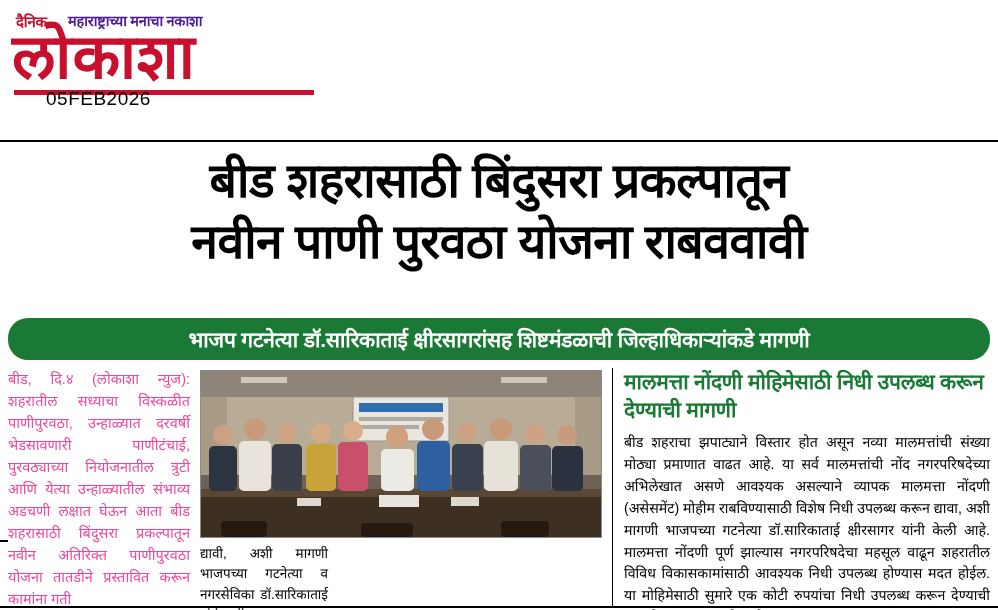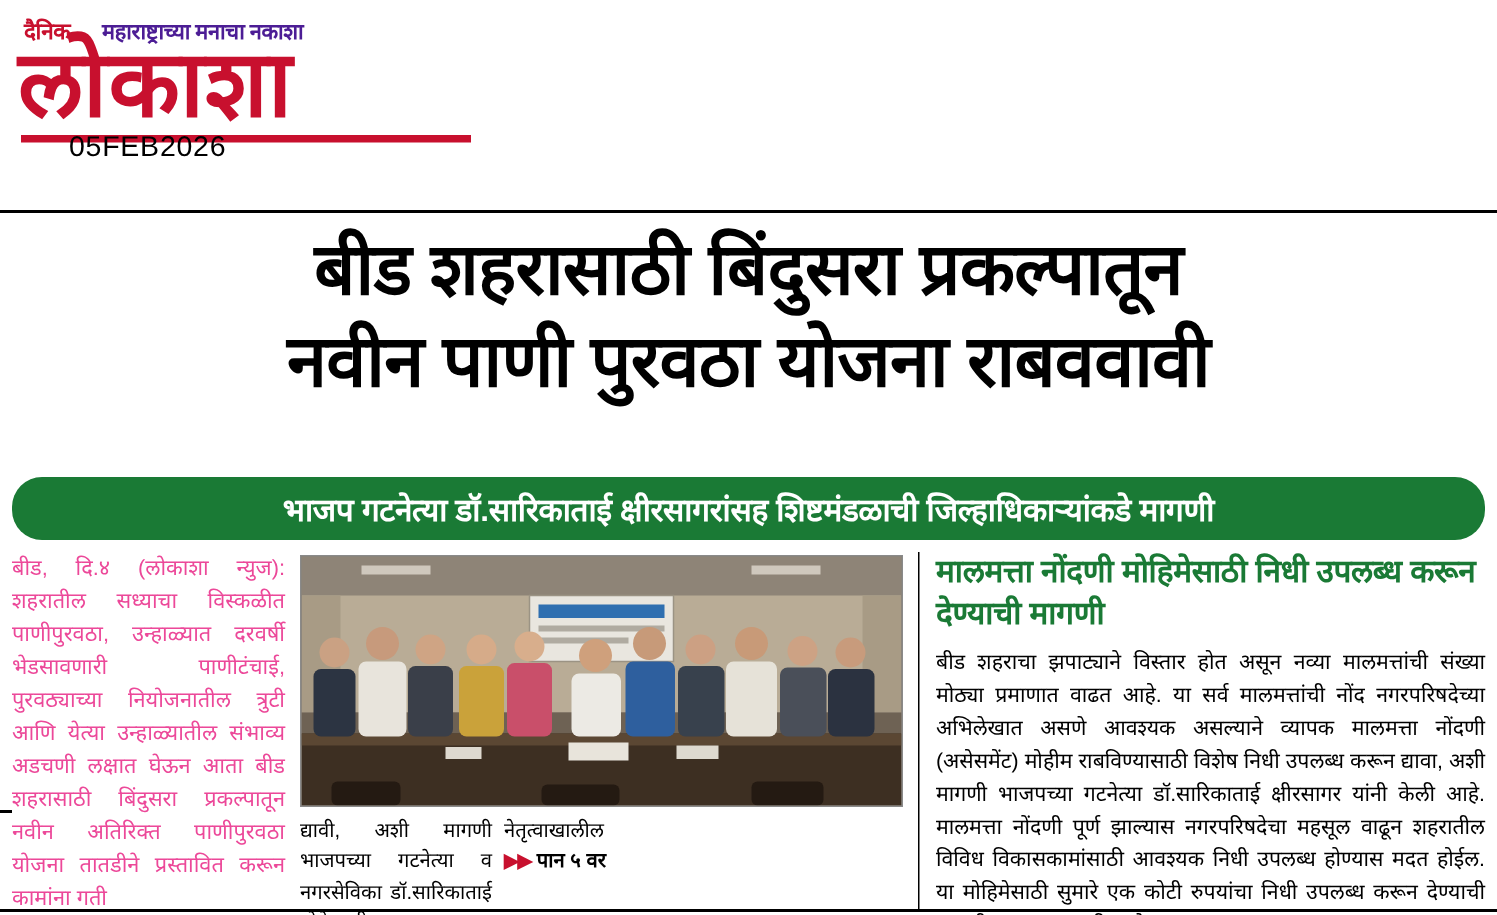--- a/index.html
+++ b/index.html
@@ -337,27 +337,20 @@
       <rect x="20" y="150" width="46" height="16" rx="4" fill="#241a12"></rect>
       <rect x="160" y="152" width="52" height="14" rx="4" fill="#241a12"></rect>
       <rect x="300" y="150" width="48" height="16" rx="4" fill="#241a12"></rect>
     </svg>
   </div>
 
   <div class="under-cols">
     <div class="under-col">
       <p>द्यावी, अशी मागणी भाजपच्या गटनेत्या व नगरसेविका डॉ.सारिकाताई योगेश क्षीरसागर</p>
     </div>
-    <div class="under-col">
-      <p>नेतृत्वाखालील</p>
-      <p class="jump-line">
-        <span class="arrow-glyph">▶▶</span>
-        <span>पान ५ वर</span>
-      </p>
-    </div>
   </div>
 
   <div class="vdiv"></div>
 
   <div class="col-right">
     <h2 class="right-head">मालमत्ता नोंदणी मोहिमेसाठी निधी उपलब्ध करून देण्याची मागणी</h2>
     <p class="right-body">बीड शहराचा झपाट्याने विस्तार होत असून नव्या मालमत्तांची संख्या मोठ्या प्रमाणात वाढत आहे. या सर्व मालमत्तांची नोंद नगरपरिषदेच्या अभिलेखात असणे आवश्यक असल्याने व्यापक मालमत्ता नोंदणी (असेसमेंट) मोहीम राबविण्यासाठी विशेष निधी उपलब्ध करून द्यावा, अशी मागणी भाजपच्या गटनेत्या डॉ.सारिकाताई क्षीरसागर यांनी केली आहे. मालमत्ता नोंदणी पूर्ण झाल्यास नगरपरिषदेचा महसूल वाढून शहरातील विविध विकासकामांसाठी आवश्यक निधी उपलब्ध होण्यास मदत होईल. या मोहिमेसाठी सुमारे एक कोटी रुपयांचा निधी उपलब्ध करून देण्याची मागणी करण्यात आली आहे.</p>
   </div>
 
 </div>

